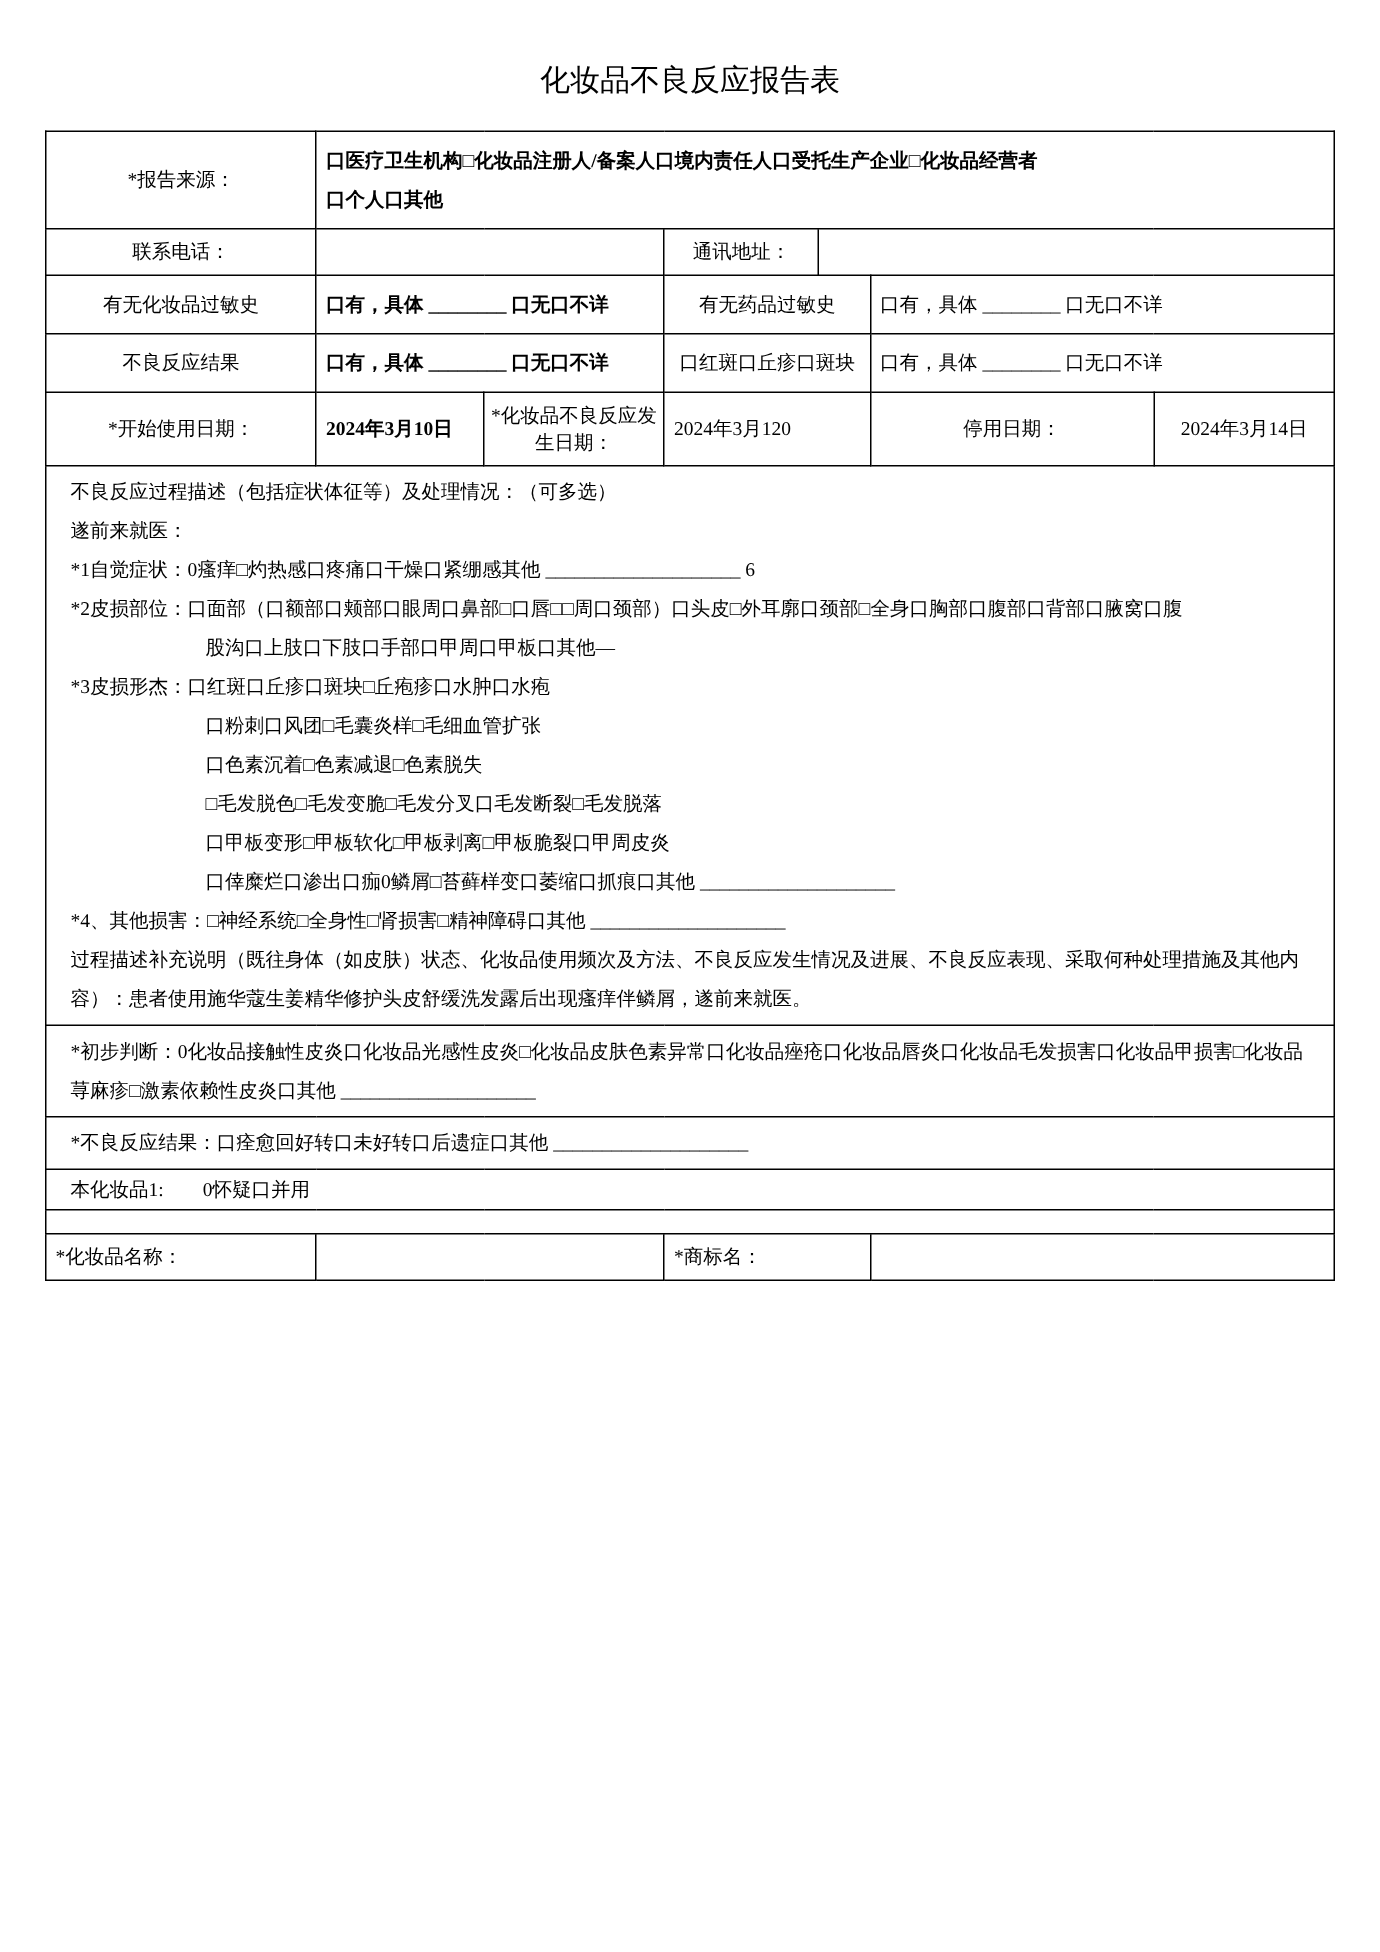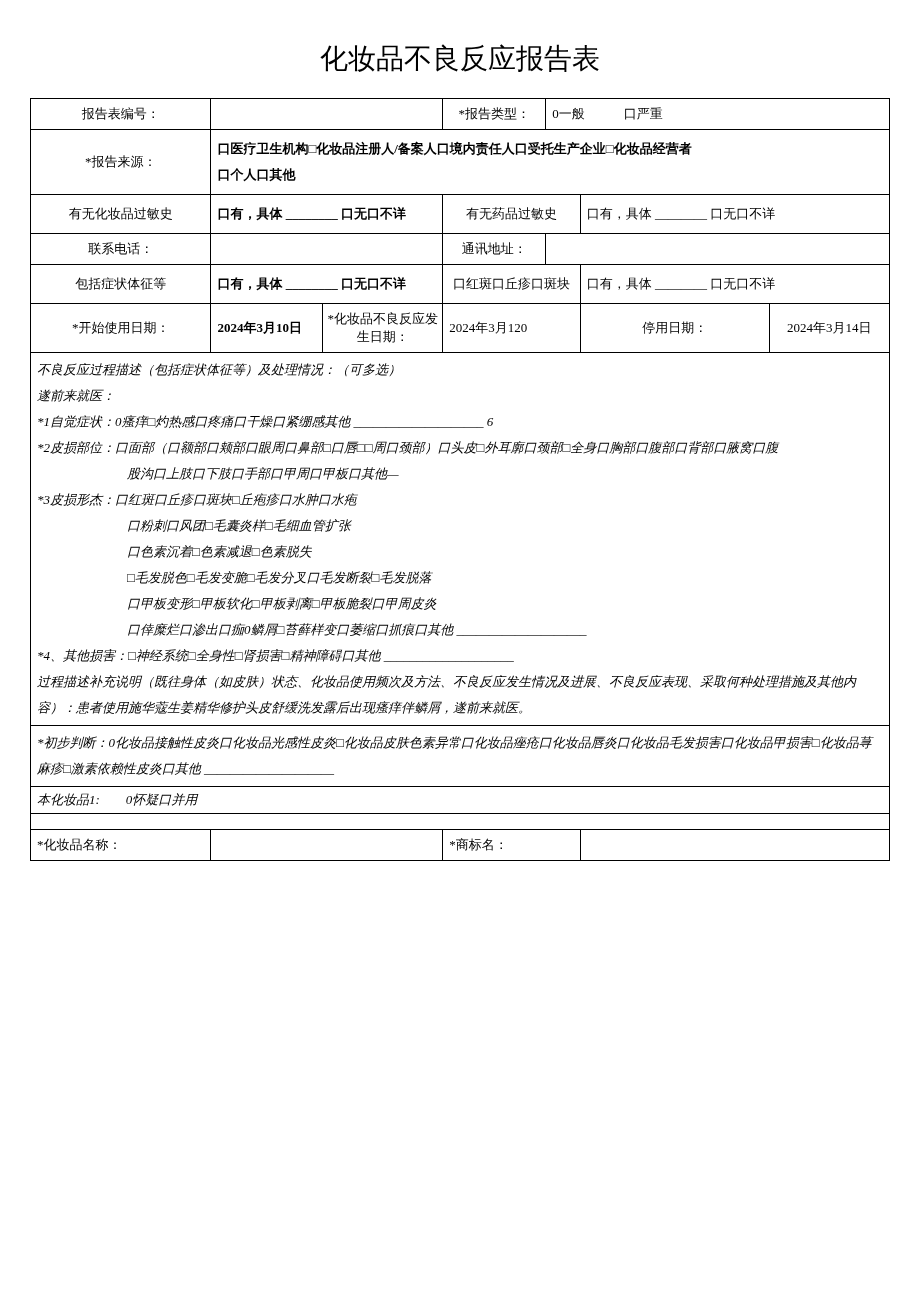--- a/index.html
+++ b/index.html
@@ -7,40 +7,40 @@
     font-family: "SimSun", "宋体", serif;
     font-size: 13px;
     margin: 0;
     padding: 40px 30px;
     background: #fff;
     color: #000;
     width: 920px;
   }
   h1 {
     text-align: center;
-    font-size: 28px;
+    font-size: 20px;
     font-weight: normal;
     margin: 0 0 20px 0;
     font-family: "SimHei", "黑体", sans-serif;
   }
   table {
     width: 100%;
     border-collapse: collapse;
     table-layout: fixed;
   }
   td {
     border: 1px solid #000;
     padding: 6px 4px;
     vertical-align: middle;
     word-wrap: break-word;
   }
   .label-cell { text-align: center; }
   .content-cell { text-align: left; padding-left: 6px; }
   .multiline { line-height: 2; font-weight: bold; }
-  .full-row td { padding: 4px 6px; font-style: italic; }
+  .full-row td { padding: 4px 16px; }
   .indent { padding-left: 90px; display: block; }
   .section { line-height: 2; }
 </style>
 </head>
 <body>
 
 <h1>化妆品不良反应报告表</h1>
 
 <table>
 <colgroup>
@@ -49,50 +49,44 @@
       <col style="width:7%">
       <col style="width:14%">
   <col style="width:12%">
       <col style="width:4%">
       <col style="width:16%">
       <col style="width:6%">
       <col style="width:14%">
 </colgroup>
 
 <tbody>
-      <tr>
-  <td class="label-cell">报告表编号：</td>
-  <td colspan="3"></td>
-  <td class="label-cell">*报告类型：</td>
-  <td colspan="4" class="content-cell">0一般　　　口严重</td>
-</tr>
 
 <tr>
   <td class="label-cell">*报告来源：</td>
   <td colspan="8" class="content-cell multiline" style="white-space:pre-line">口医疗卫生机构□化妆品注册人/备案人口境内责任人口受托生产企业□化妆品经营者
 口个人口其他</td>
 </tr>
 
 
 <tr>
+  <td class="label-cell">联系电话：</td>
+  <td colspan="3"></td>
+  <td class="label-cell">通讯地址：</td>
+  <td colspan="4"></td>
+</tr>
+
+<tr>
   <td class="label-cell">有无化妆品过敏史</td>
   <td colspan="3" class="content-cell multiline">口有，具体 ________ 口无口不详</td>
   <td colspan="2" class="label-cell">有无药品过敏史</td>
   <td colspan="3" class="content-cell">口有，具体 ________ 口无口不详</td>
 </tr>
 
 <tr>
-  <td class="label-cell">联系电话：</td>
-  <td colspan="3"></td>
-  <td class="label-cell">通讯地址：</td>
-  <td colspan="4"></td>
-</tr>
-
-<tr>
-  <td class="label-cell">包括症状体征等</td>
+  <td class="label-cell">不良反应结果</td>
   <td colspan="3" class="content-cell multiline">口有，具体 ________ 口无口不详</td>
   <td colspan="2" class="label-cell">口红斑口丘疹口斑块</td>
   <td colspan="3" class="content-cell">口有，具体 ________ 口无口不详</td>
 </tr>
 
 <tr>
   <td class="label-cell">*开始使用日期：</td>
   <td colspan="2" class="content-cell multiline">2024年3月10日</td>
   <td class="label-cell">*化妆品不良反应发生日期：</td>
   <td colspan="2" class="content-cell">2024年3月120</td>
@@ -115,20 +109,23 @@
     <div class="indent">口倖糜烂口渗出口痂0鳞屑□苔藓样变口萎缩口抓痕口其他 ____________________</div>
     <div>*4、其他损害：□神经系统□全身性□肾损害□精神障碍口其他 ____________________</div>
     <div>过程描述补充说明（既往身体（如皮肤）状态、化妆品使用频次及方法、不良反应发生情况及进展、不良反应表现、采取何种处理措施及其他内容）：患者使用施华蔻生姜精华修护头皮舒缓洗发露后出现瘙痒伴鳞屑，遂前来就医。</div>
   </td>
 </tr>
 
 <tr class="full-row">
   <td colspan="9" class="section">*初步判断：0化妆品接触性皮炎口化妆品光感性皮炎□化妆品皮肤色素异常口化妆品痤疮口化妆品唇炎口化妆品毛发损害口化妆品甲损害□化妆品荨麻疹□激素依赖性皮炎口其他 ____________________</td>
 </tr>
 
+<tr class="full-row">
+  <td colspan="9" class="section">*不良反应结果：口痊愈回好转口未好转口后遗症口其他 ____________________</td>
+</tr>
 
 <tr class="full-row">
   <td colspan="9">本化妆品1:　　0怀疑口并用</td>
 </tr>
 
 <tr class="full-row">
   <td colspan="9" style="height:16px"></td>
 </tr>
 
 

